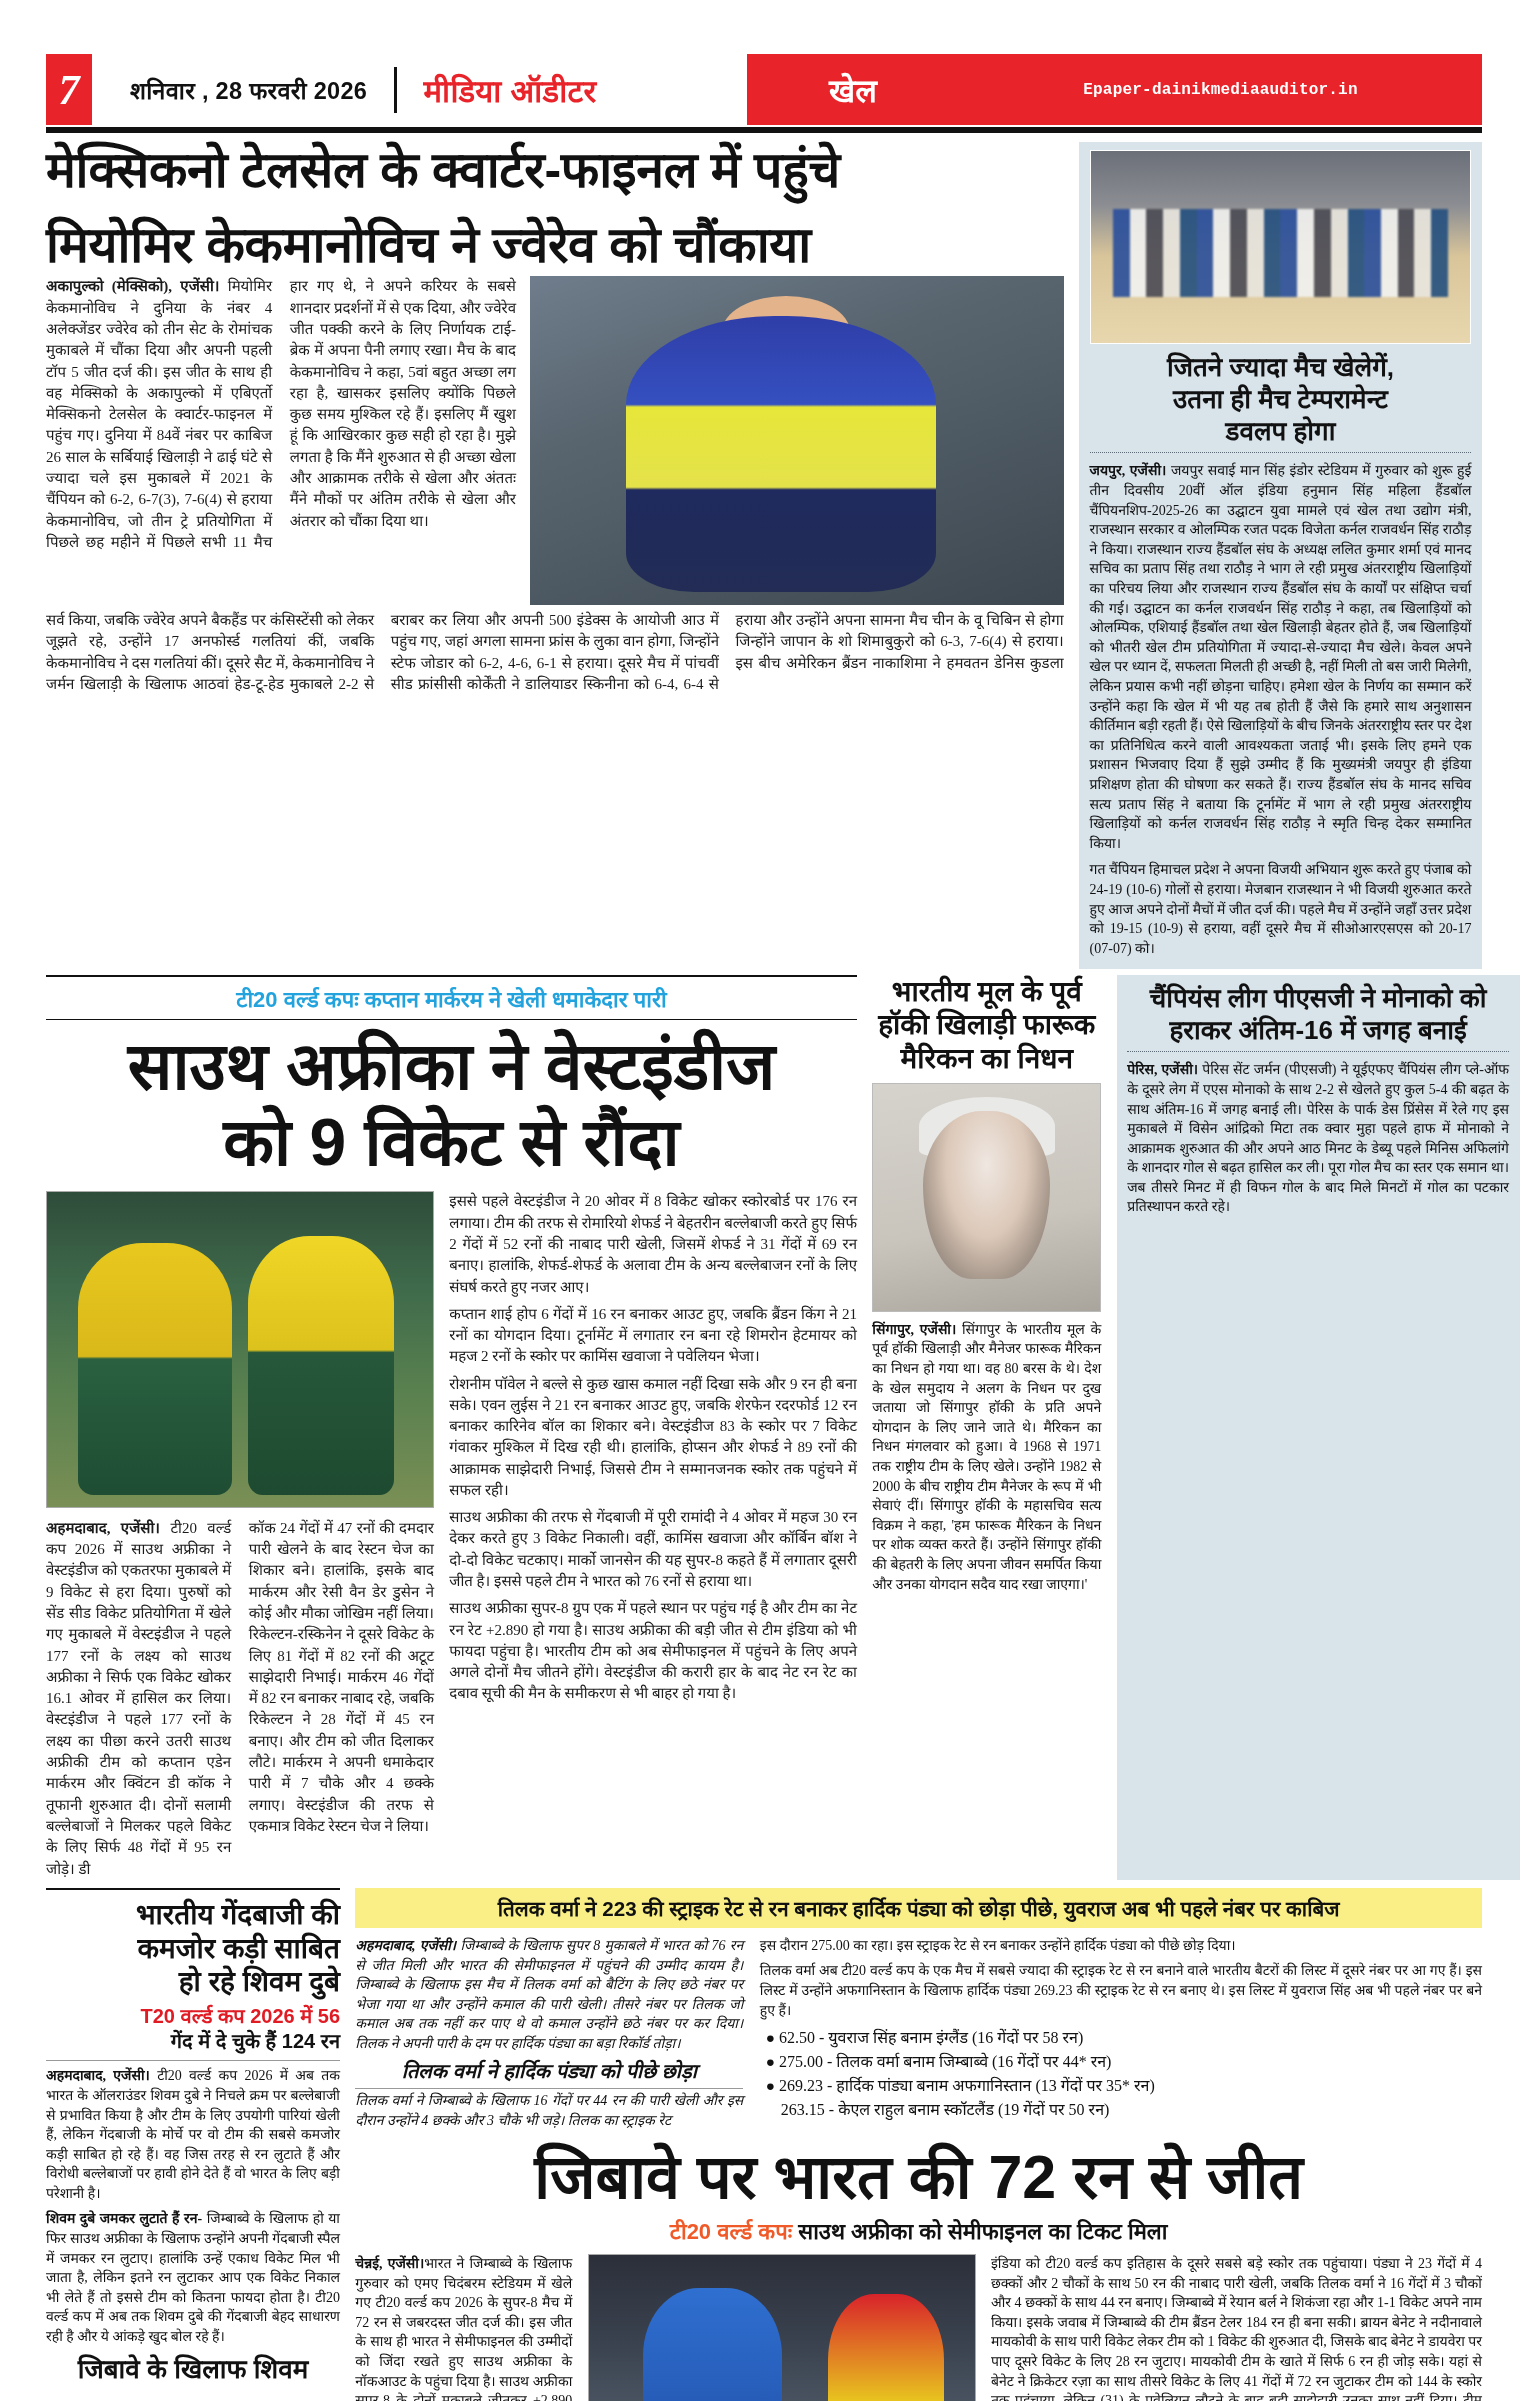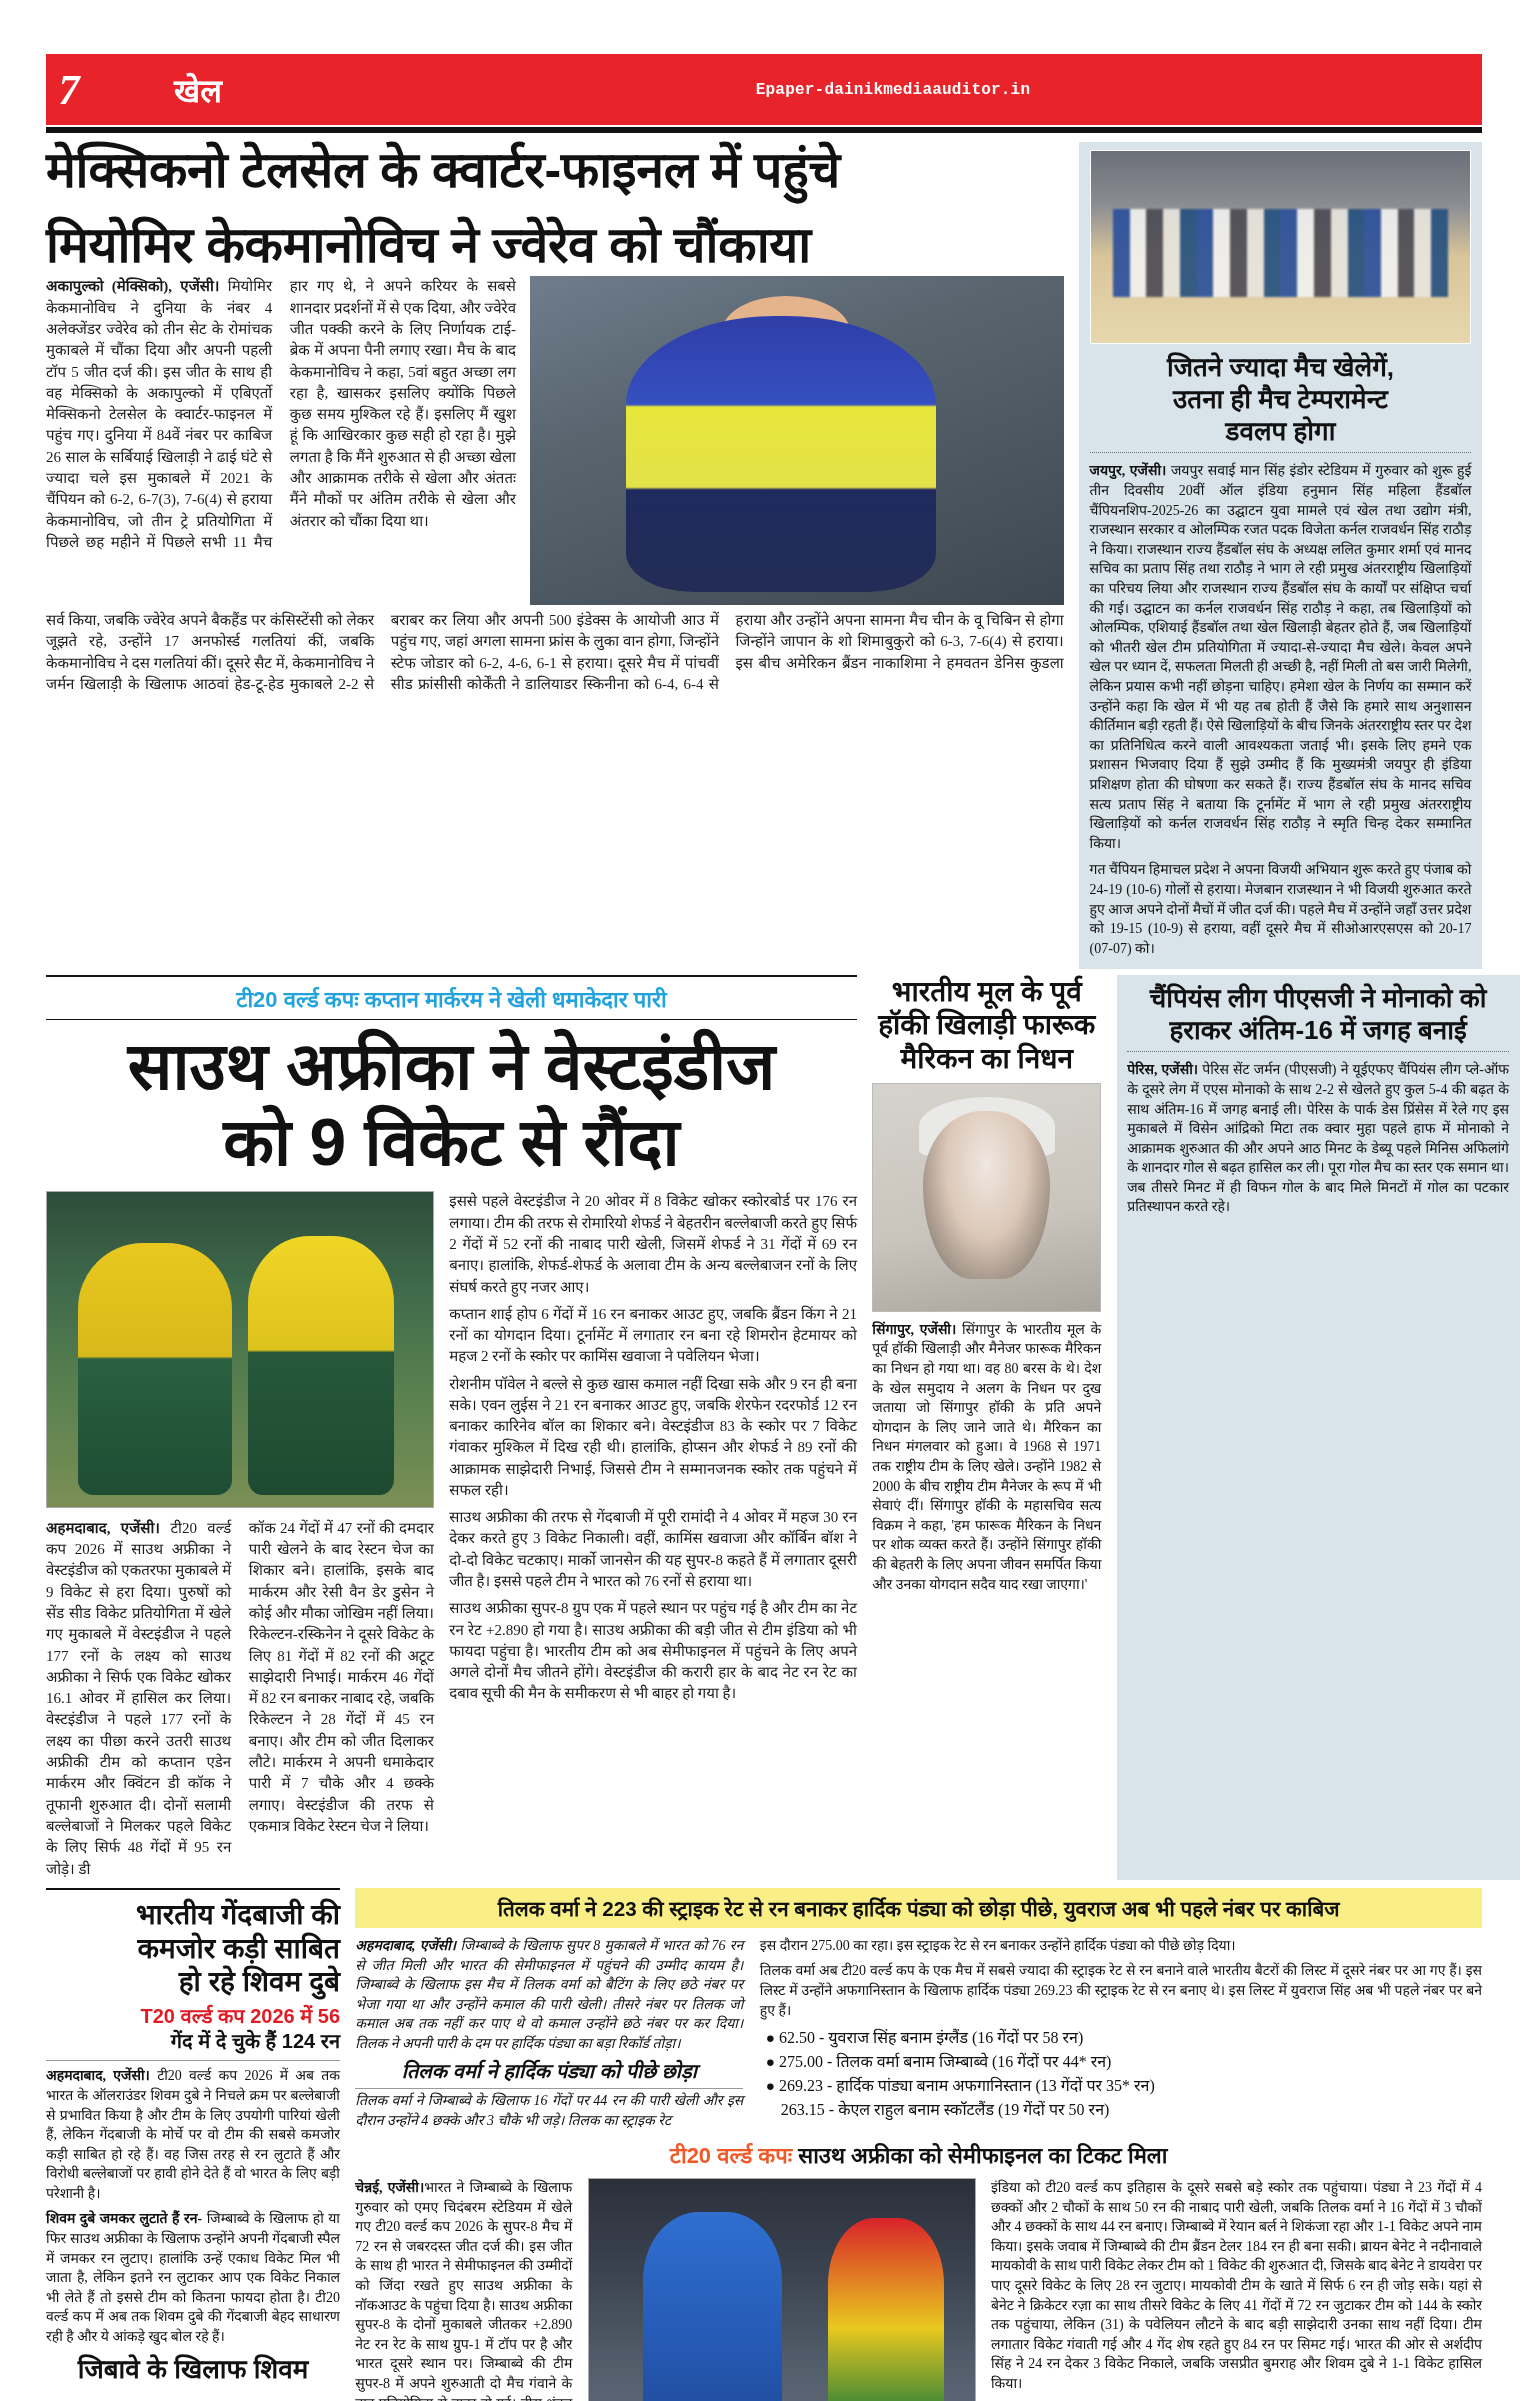--- a/index.html
+++ b/index.html
@@ -96,20 +96,25 @@
      background:linear-gradient(180deg,#d8232a 0%,#e8c81e 40%,#1d7a3c 75%,#155c2d 100%);
      border-radius:40% 40% 12% 12%/24% 24% 8% 8%;filter:blur(0.4px);z-index:1;}
 </style>
 </head>
 <body>
 
 <div class="page">
 
   <div class="masthead">
     <div class="mh-page-no">7</div>
+    <div class="mh-white">
+      <div class="mh-date">शनिवार , 28 फरवरी 2026</div>
+      <div class="mh-sep"></div>
+      <div class="mh-brand">मीडिया ऑडीटर</div>
+    </div>
     <div class="mh-khel">खेल</div>
     <div class="mh-url">Epaper-dainikmediaauditor.in</div>
   </div>
   <div class="mh-rule"></div>
 
   <div class="grid-top">
 
     <div class="col-main">
       <div class="hl-xxl" style="padding:0 0 10.6px;">मेक्सिकनो टेलसेल के क्वार्टर-फाइनल में पहुंचे</div>
       <div class="hl-xxl" style="padding:8.2px 0 3.5px;">मियोमिर केकमानोविच ने ज्वेरेव को चौंकाया</div>
@@ -250,20 +255,21 @@
               <span>269.23</span>
               <span>- हार्दिक पांड्या बनाम अफगानिस्तान (13 गेंदों पर 35* रन)</span></li>
             <li style="margin-left:21px;">
               <span>263.15</span>
               <span>- केएल राहुल बनाम स्कॉटलैंड (19 गेंदों पर 50 रन)</span></li>
           </ul>
         </div>
       </div>
 
       <div style="margin-top:11.8px;">
+        <div class="hl-xl" style="text-align:center; font-size:61px;">जिबावे पर भारत की 72 रन से जीत</div>
         <div style="text-align:center; margin:5.9px 0 8.2px;">
           <span class="hl-sm kicker-orange-part" style="font-size:22px;">टी20 वर्ल्ड कपः</span><span class="hl-sm" style="font-size:22px;"> साउथ अफ्रीका को सेमीफाइनल का टिकट मिला</span>
         </div>
         <div style="display:flex; gap:15.3px;">
           <div style="flex:0 0 217px;">
             <p class="small-text">
               <b>चेन्नई, एजेंसी।</b><span>भारत ने जिम्बाब्वे के खिलाफ गुरुवार को एमए चिदंबरम स्टेडियम में खेले गए टी20 वर्ल्ड कप 2026 के सुपर-8 मैच में 72 रन से जबरदस्त जीत दर्ज की। इस जीत के साथ ही भारत ने सेमीफाइनल की उम्मीदों को जिंदा रखते हुए साउथ अफ्रीका के नॉकआउट के पहुंचा दिया है। साउथ अफ्रीका सुपर-8 के दोनों मुकाबले जीतकर +2.890 नेट रन रेट के साथ ग्रुप-1 में टॉप पर है और भारत दूसरे स्थान पर। जिम्बाब्वे की टीम सुपर-8 में अपने शुरुआती दो मैच गंवाने के बाद प्रतियोगिता से बाहर हो गई। तीस शंकर बल्लेबाजी के लिए उतरी भारतीय टीम ने 4 विकेट खोकर 256 रन बनाए। भारत की ओर से अभिषेक शर्मा की सलामी जोड़ी ने तूफानी शुरुआत दिलाई। दोनों ने मिलकर 3.4 ओवरों में 48 रन जुटाए। मात्र 15 गेंदों में 3 चौकों के साथ 24 रन बनाकर आउट हुए, जिसके बाद इंडिया बैटर ने 72 रन की साझेदारी की। अभिषेक शर्मा ने 30 गेंदों</span>
             </p>
           </div>
           <div style="flex:0 0 388px;">

